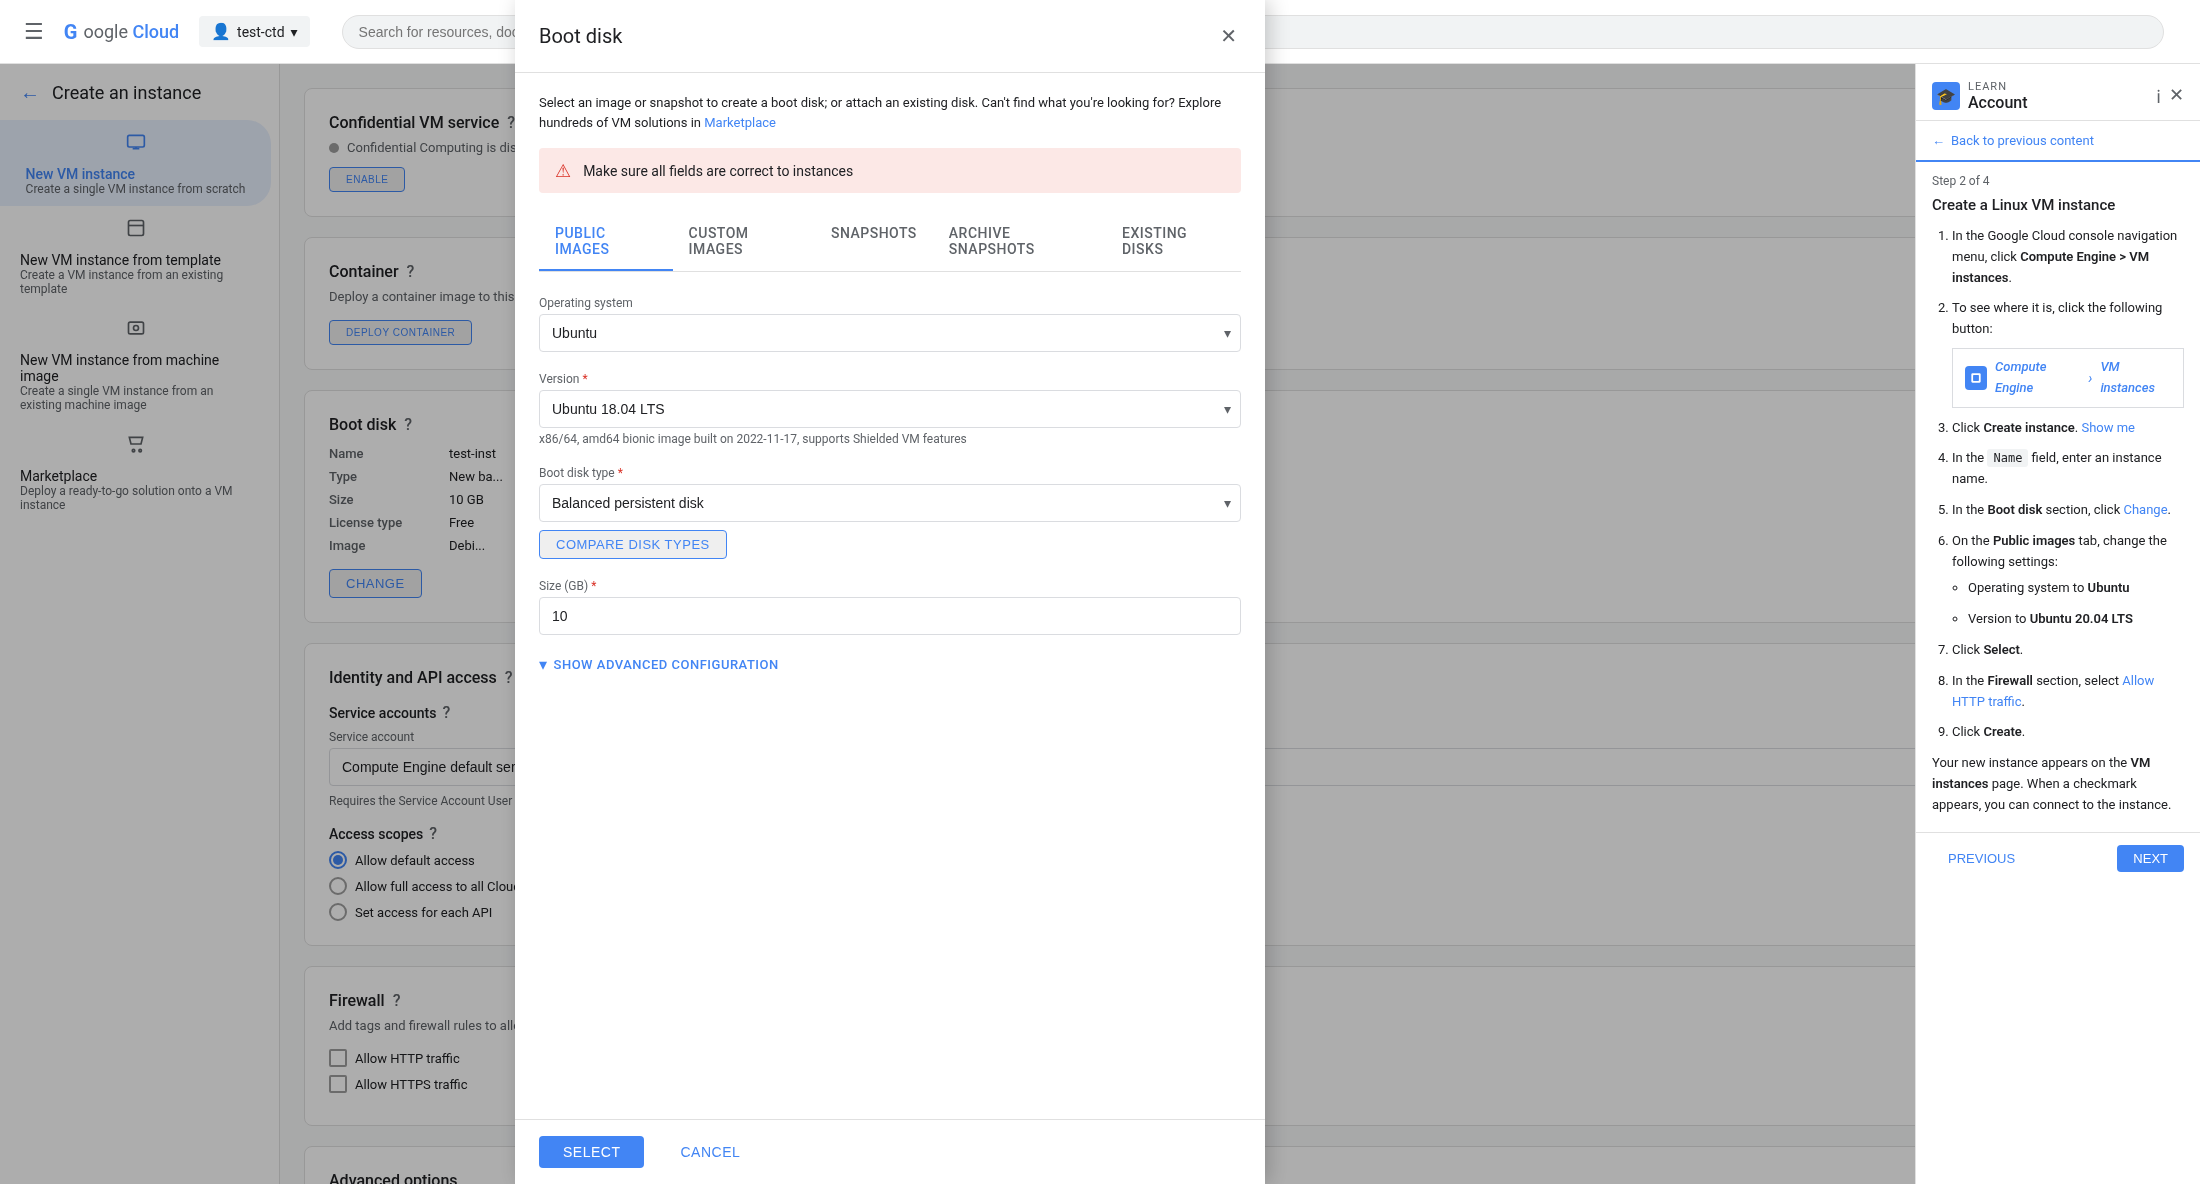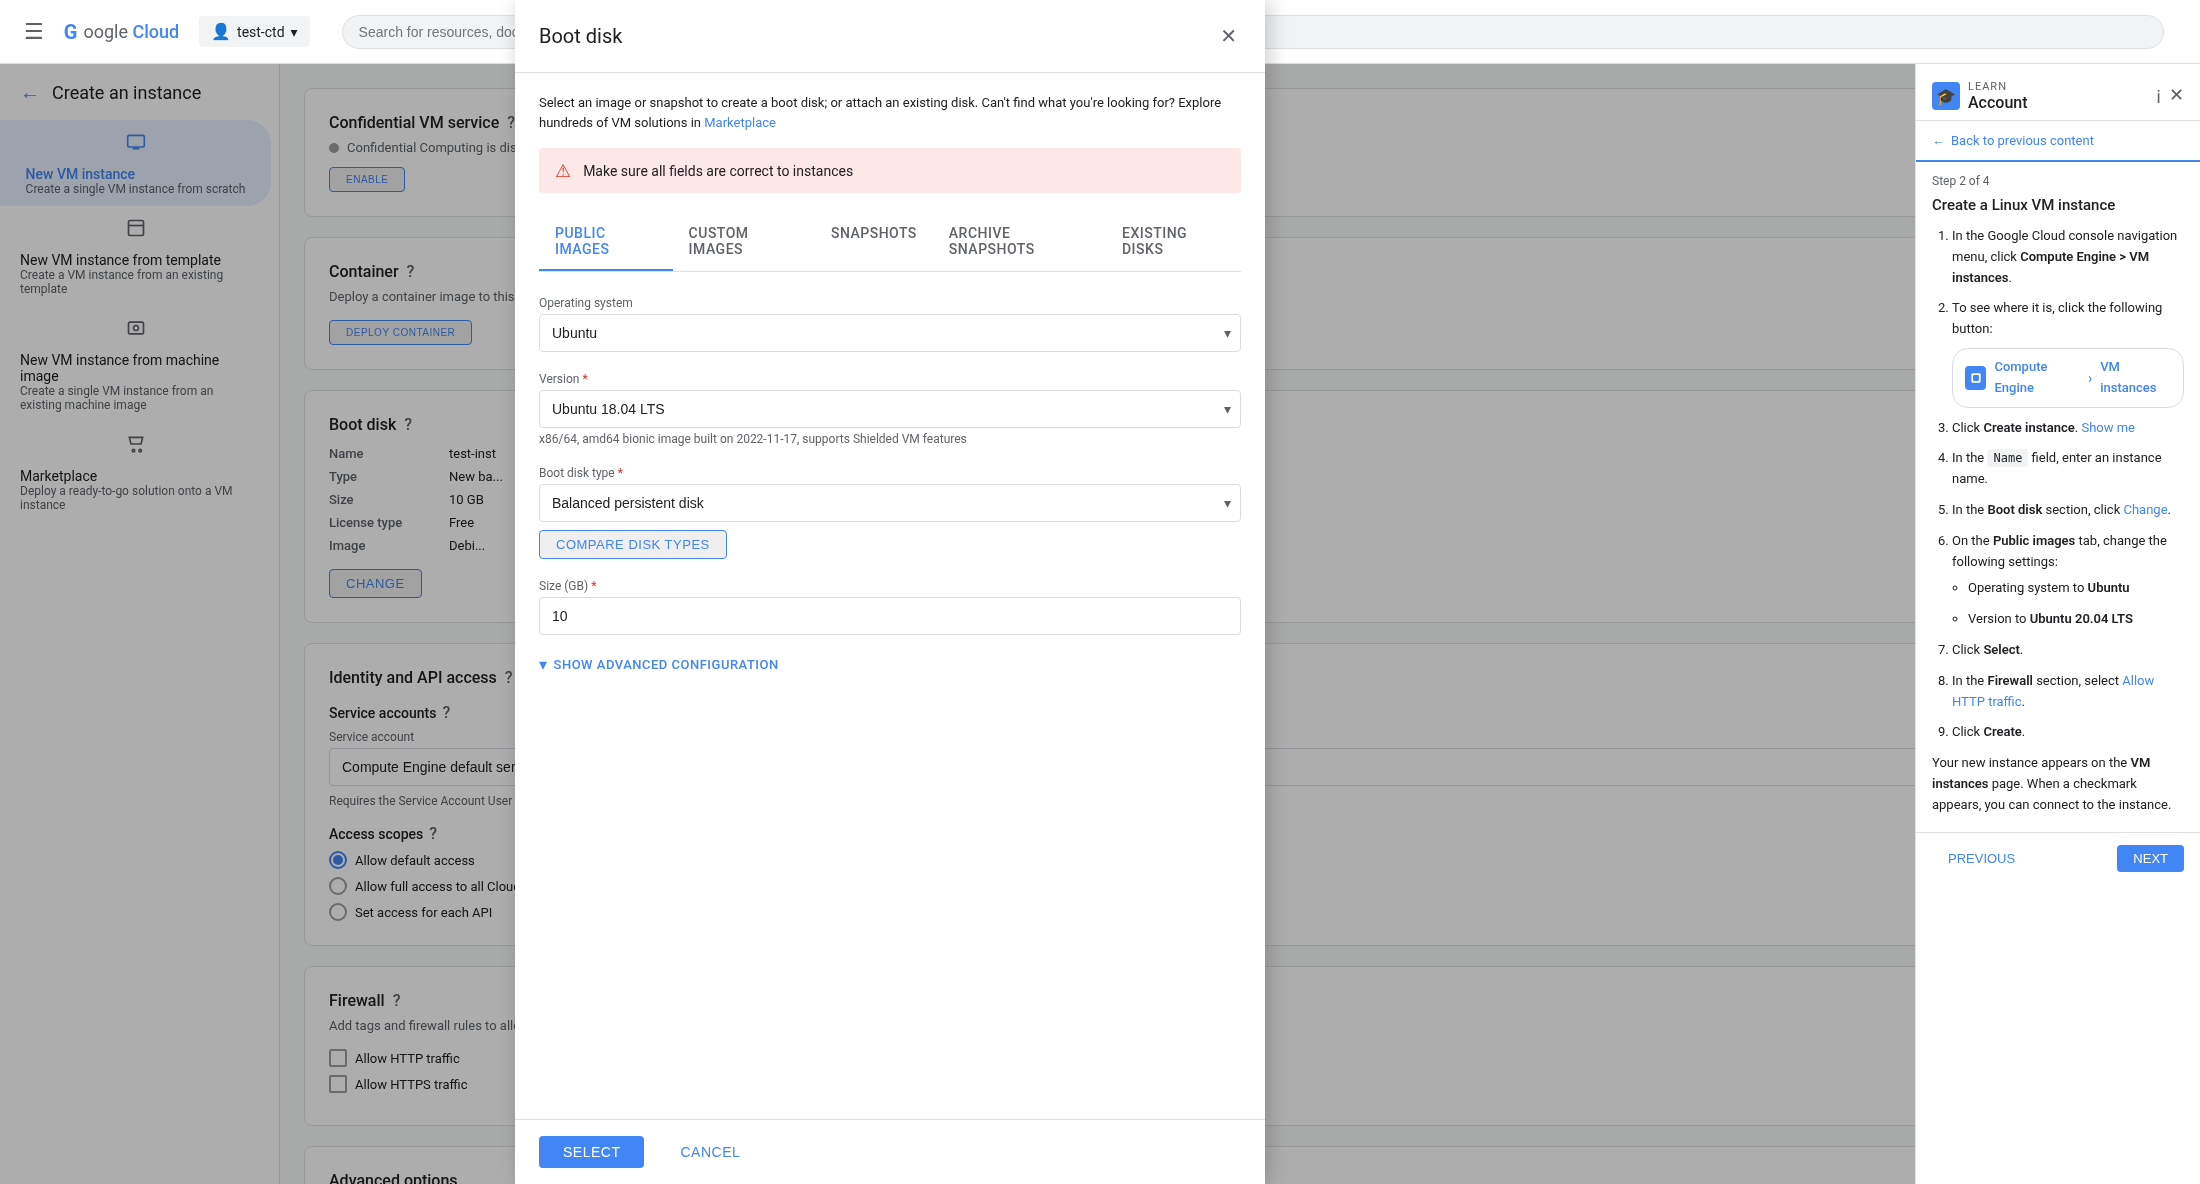--- a/index.html
+++ b/index.html
@@ -117,21 +117,21 @@
     .tutorial-title { font-size: 16px; font-weight: 500; color: #202124; }
     .tutorial-header-icons { display: flex; gap: 8px; }
     .tutorial-header-icon { color: #5f6368; font-size: 18px; cursor: pointer; }
     .tutorial-back { display: flex; align-items: center; gap: 6px; color: #4285f4; font-size: 13px; cursor: pointer; padding: 12px 16px; border-bottom: 2px solid #4285f4; }
     .tutorial-step { font-size: 12px; color: #5f6368; padding: 12px 16px 4px; }
     .tutorial-section-title { font-size: 15px; font-weight: 500; padding: 4px 16px 12px; color: #202124; }
     .tutorial-body { padding: 0 16px 16px; font-size: 13px; color: #202124; line-height: 1.6; }
     .tutorial-body ol { padding-left: 20px; }
     .tutorial-body li { margin-bottom: 10px; }
     .tutorial-body b { font-weight: 600; }
-    .tutorial-compute-btn { display: flex; align-items: center; gap: 8px; border: 1px solid #dadce0; border-radius: 16px; padding: 8px 12px; margin: 8px 0; cursor: pointer; }
+    .tutorial-compute-btn { display: flex; align-items: center; gap: 8px; border: 1px solid #dadce0; border-radius: 0; padding: 8px 12px; margin: 8px 0; cursor: pointer; font-style: italic; }
     .tutorial-compute-icon { width: 24px; height: 24px; background: #4285f4; border-radius: 4px; display: flex; align-items: center; justify-content: center; }
     .tutorial-compute-icon svg { width: 14px; height: 14px; fill: #fff; }
     .tutorial-compute-text { color: #4285f4; font-size: 13px; font-weight: 500; }
     .tutorial-compute-arrow { color: #4285f4; font-size: 14px; }
     .tutorial-link { color: #4285f4; cursor: pointer; text-decoration: none; }
     .tutorial-code { background: #f1f3f4; padding: 2px 6px; border-radius: 3px; font-family: monospace; font-size: 12px; }
     .tutorial-footer { display: flex; justify-content: space-between; padding: 12px 16px; border-top: 1px solid #e0e0e0; }
     .tutorial-prev-btn { padding: 6px 16px; color: #4285f4; font-size: 13px; font-weight: 500; cursor: pointer; border: none; background: none; }
     .tutorial-next-btn { padding: 6px 16px; background: #4285f4; color: #fff; border: none; border-radius: 4px; font-size: 13px; font-weight: 500; cursor: pointer; }
   </style>

